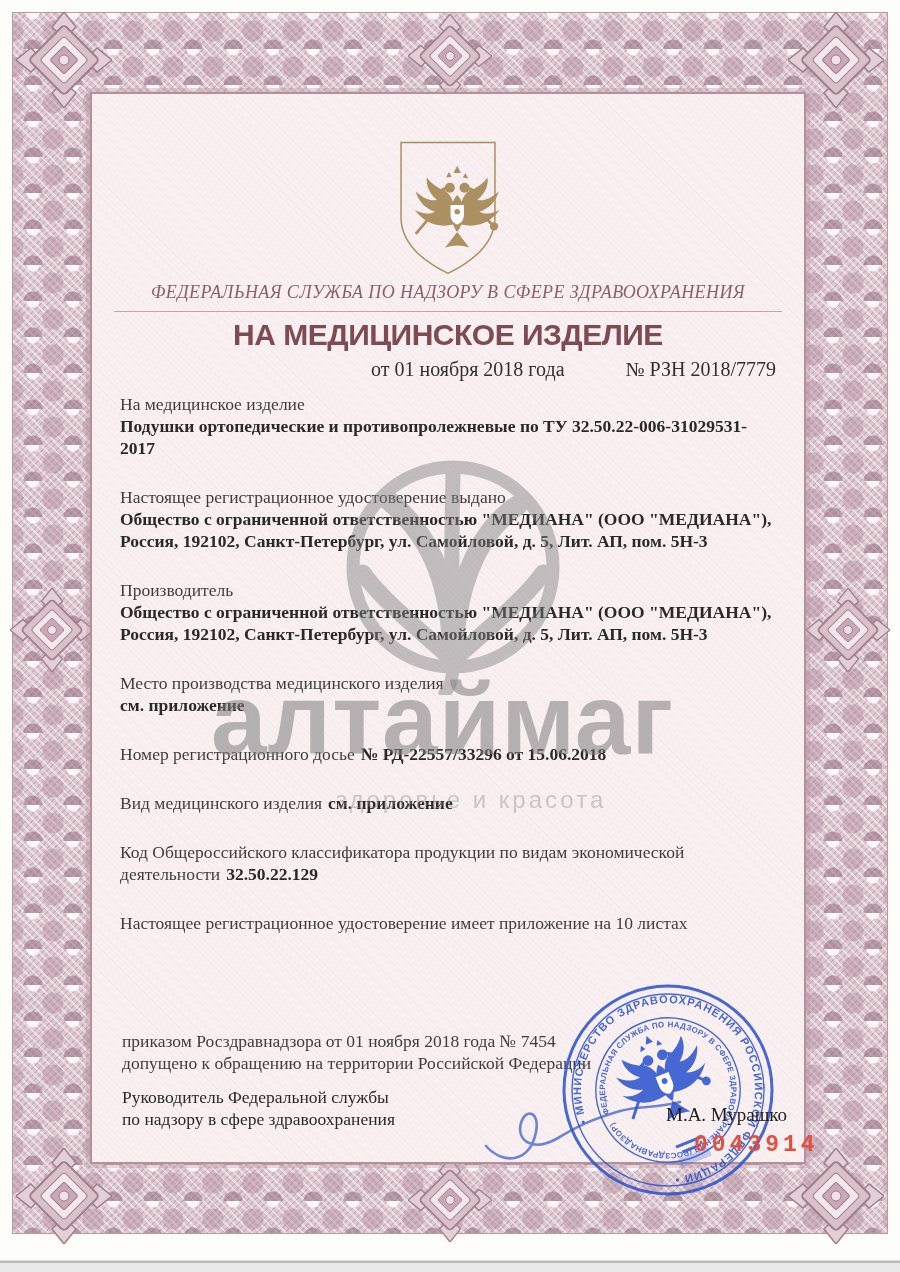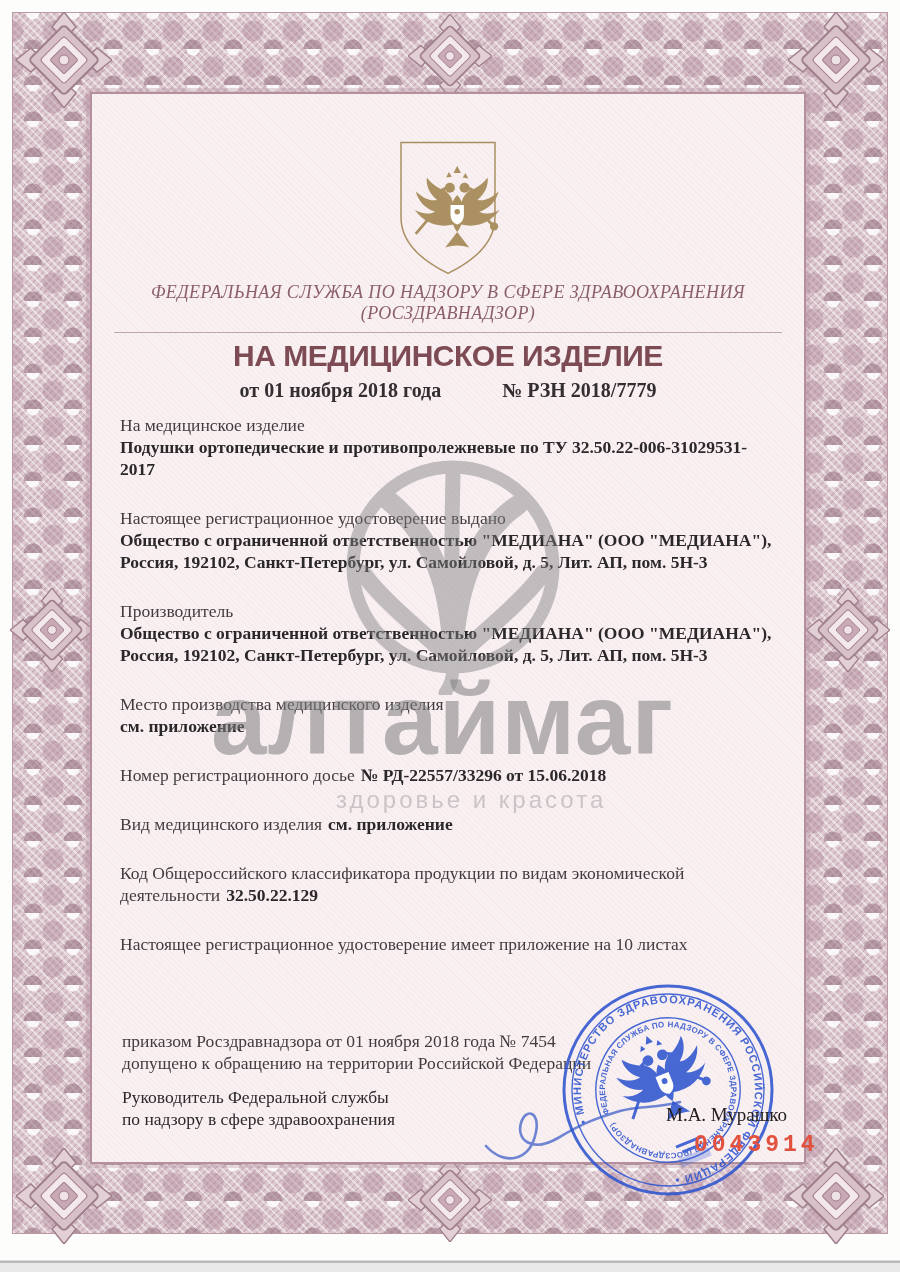--- a/index.html
+++ b/index.html
@@ -29,21 +29,21 @@
     border:2px solid #b48f9c;
     box-shadow:0 0 0 4px rgba(180,143,156,.30);
     box-sizing:border-box;
     padding:44px 28px 0 28px;}
   
   .emblem{height:140px;display:flex;justify-content:center;align-items:flex-start;}
   .agency{margin-top:4px;text-align:center;color:#8a5f67;font-size:18px;line-height:21px;letter-spacing:.4px;font-style:italic;}
   .sep{border:none;border-top:1px solid #bda6ac;margin:8px -6px 0 -6px;height:0;}
   .doc-title{margin-top:6px;text-align:center;color:#7d4b54;
     font-family:"Liberation Sans",sans-serif;font-weight:700;font-size:30px;line-height:33px;letter-spacing:-.5px;}
-  .dateline{margin-top:6px;text-align:center;font-weight:700;font-size:20px;line-height:24px;color:#332e30;}
+  .dateline{margin-top:6px;text-align:right;font-weight:400;font-size:20px;line-height:24px;color:#332e30;}
   .dateline .num{display:inline-block;margin-left:56px;}
   
   .field{margin-top:27px;font-size:17.5px;line-height:22px;color:#413c3e;}
   .field.first{margin-top:12px;}
   .field b{color:#2b282a;}
   .inline-val{font-weight:700;color:#2b282a;margin-left:6px;}
   
   .footer{position:absolute;left:30px;top:936px;right:18px;font-size:17.5px;line-height:22px;color:#413c3e;}
   .signatory{margin-top:12px;font-weight:400;color:#2b282a;}
   .sig-name{position:absolute;left:574px;top:1010px;font-weight:400;font-size:19px;color:#23201f;z-index:6;}
@@ -141,21 +141,20 @@
     <div class="emblem">
       <svg width="132" height="140" viewBox="0 0 140 152">
         <path d="M19 5 H121 V86 Q121 122 70 147 Q19 122 19 86 Z" fill="none" stroke="#a98f5e" stroke-width="1.6"></path>
         <g color="#ab9162">
             <use href="#eagle" x="10" y="14" transform="translate(10,14)"></use>
           </g>
       </svg>
     </div>
     <div class="agency">
       <div>ФЕДЕРАЛЬНАЯ СЛУЖБА ПО НАДЗОРУ В СФЕРЕ ЗДРАВООХРАНЕНИЯ</div>
-      <div>(РОСЗДРАВНАДЗОР)</div>
     </div>
     <hr class="sep">
     <div class="doc-title">
       <div>НА МЕДИЦИНСКОЕ ИЗДЕЛИЕ</div>
     </div>
     <div class="dateline">
       <span>от 01 ноября 2018 года</span>
       <span class="num">№  РЗН 2018/7779</span>
     </div>
 

